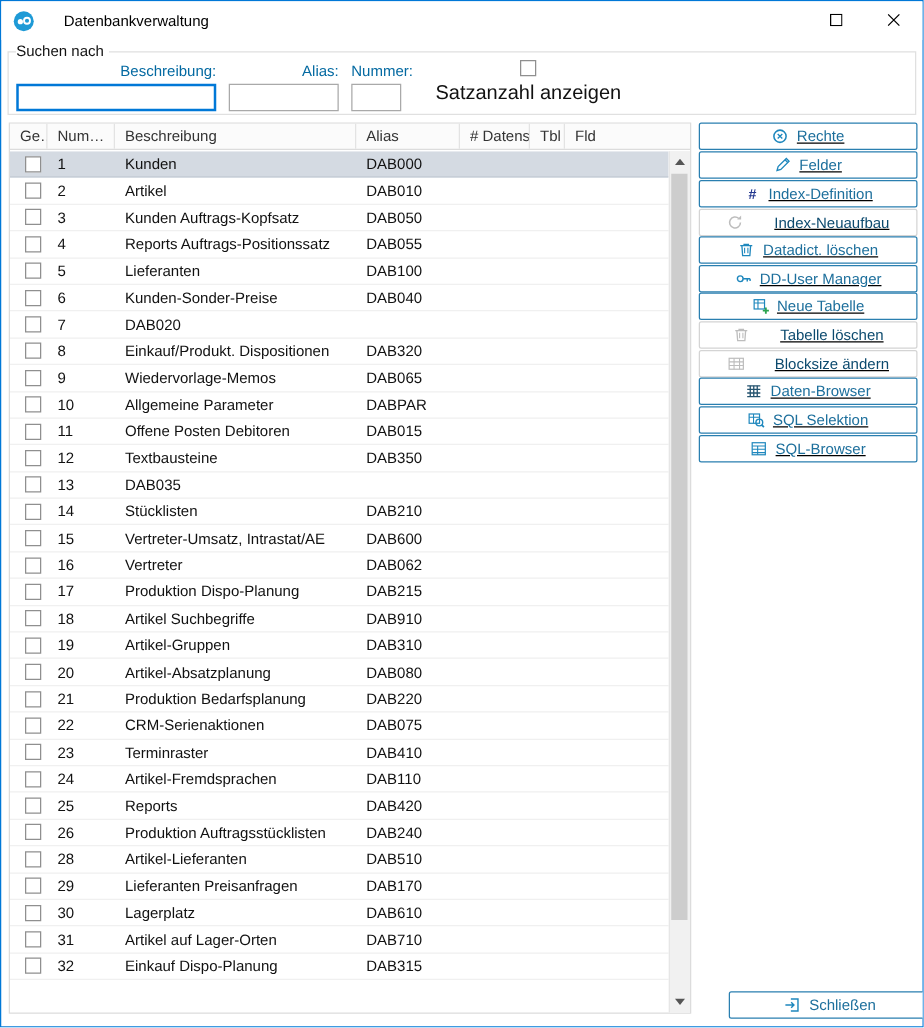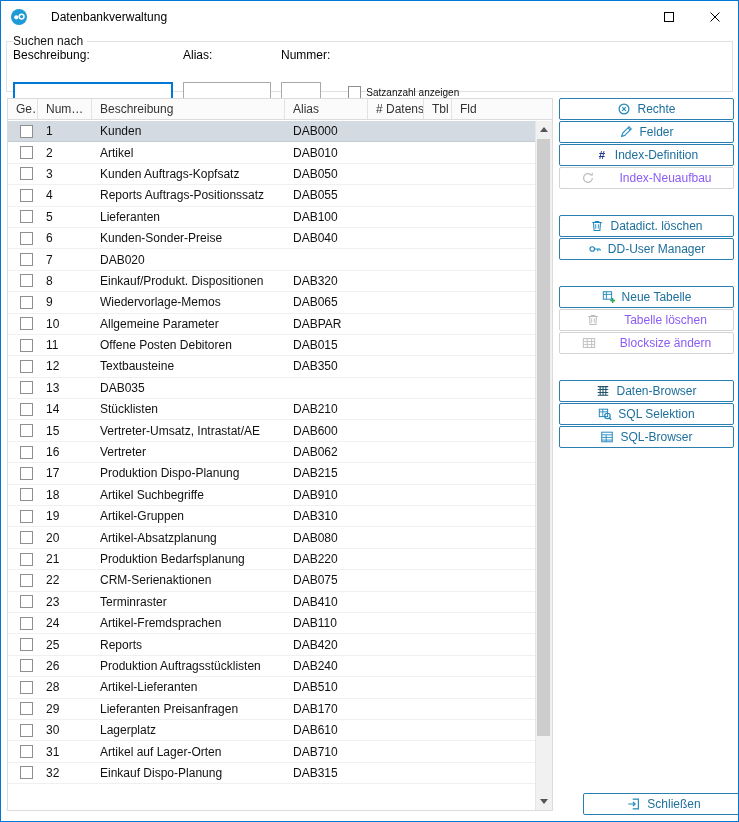--- a/index.html
+++ b/index.html
@@ -11,25 +11,25 @@
   .app-icon { margin-left:9px; display:flex; }
   .title { margin-left:7px; font-size:12px; color:#000; }
   .controls { margin-left:auto; display:flex; height:100%; }
   .ctrl { width:46px; height:100%; display:flex; align-items:center; justify-content:center; }
 
   
   .search { position:absolute; left:5px; right:5px; top:33px; height:58px; border:1px solid #e0e0e0; margin:0; padding:0 6px 6px 6px; }
   .search legend { font-size:12px; padding:0 4px 0 0; color:#111; }
   .fields { display:flex; align-items:flex-end; }
   .field { display:flex; flex-direction:column; margin-right:10px; }
-  .field label { font-size:12px; margin-bottom:20px; color:#000000; }
+  .field label { font-size:12px; margin-bottom:3px; color:#0369a1;text-align:right; }
   .field input { height:22px; border:1px solid #a9a9a9; font:12px "Liberation Sans", sans-serif; padding:0 4px; outline:none; background:#fff; }
   input.focused { border:2px solid var(--accent,#0078d7); }
   .w-besch { width:160px; } .w-alias { width:88px; } .w-num { width:40px; }
-  .cb-wrap { display:flex; align-items:center; margin:0 0 5px 8px; font-size:10px; gap:5px; color:#111; }
+  .cb-wrap { display:flex; align-items:center; margin:0 0 5px 8px; font-size:16px; gap:5px; color:#111;flex-direction:column; }
   .checkbox { width:13px; height:13px; border:1px solid #8f8f8f; background:#fff; display:inline-block; flex:none; }
 
   
   .tablewrap { position:absolute; left:6px; top:97px; width:546px; bottom:10px; border:1px solid #dcdcdc; background:#fff; }
   .thead { display:flex; height:21px; border-bottom:1px solid #dcdcdc; background:#fbfbfb; }
   .hcell { display:flex; align-items:center; font-size:12px; color:#333; border-right:1px solid #e3e3e3; padding-left:8px; white-space:nowrap; overflow:hidden; }
   .hcell:last-child { border-right:none; }
   .c-check { width:30px; flex:none; }
   .c-num   { width:54px; flex:none; }
   .c-desc  { width:193px; flex:none; }
@@ -46,27 +46,27 @@
   
   .scrollbar { position:absolute; top:22px; right:0; bottom:0; width:17px; background:#f1f1f1; border-left:1px solid #e6e6e6; }
   .sb-btn { position:absolute; left:0; width:16px; height:17px; display:flex; align-items:center; justify-content:center; background:#f1f1f1; }
   .sb-btn.up { top:0; } .sb-btn.down { bottom:0; }
   .tri-up { width:0; height:0; border-left:4px solid transparent; border-right:4px solid transparent; border-bottom:5px solid #555; }
   .tri-down { width:0; height:0; border-left:4px solid transparent; border-right:4px solid transparent; border-top:5px solid #555; }
   .sb-thumb { position:absolute; left:1px; right:2px; top:18px; height:calc(100% - 92px); background:#cdcdcd; }
 
   
   .panel { position:absolute; left:558px; width:175px; top:97px; }
-  .btn-group { margin-bottom:26px; display:flex; flex-direction:column; gap:1px; }
+  .btn-group { display:flex; flex-direction:column; gap:1px;text-decoration:underline; }
   .action-btn { height:22px; display:flex; align-items:center; justify-content:center; gap:6px; background:#fff;
     border:1px solid var(--btn-border,#2a7fb0); color:var(--btn-text,#1d6f9c); font:12px "Liberation Sans", sans-serif;
     border-radius:2px; padding:0; width:100%; cursor:default; }
   .action-btn .icon { display:flex; color:var(--icon-color,#1e87bd); }
   .action-btn .lbl { white-space:nowrap; }
-  .action-btn.disabled { border-color:#d4d4d4; color:#8b5cf6;gap:24px; }
+  .action-btn.disabled { border-color:#d4d4d4; color:#0c4a6e;gap:24px; }
   .action-btn.disabled .icon { color:#bdbdbd; }
   .close-slot { position:absolute; left:582px; width:162px; bottom:6px; }
 </style>
 </head>
 <body>
 
 <div class="window">
 
   <div class="titlebar">
     <span class="app-icon">

